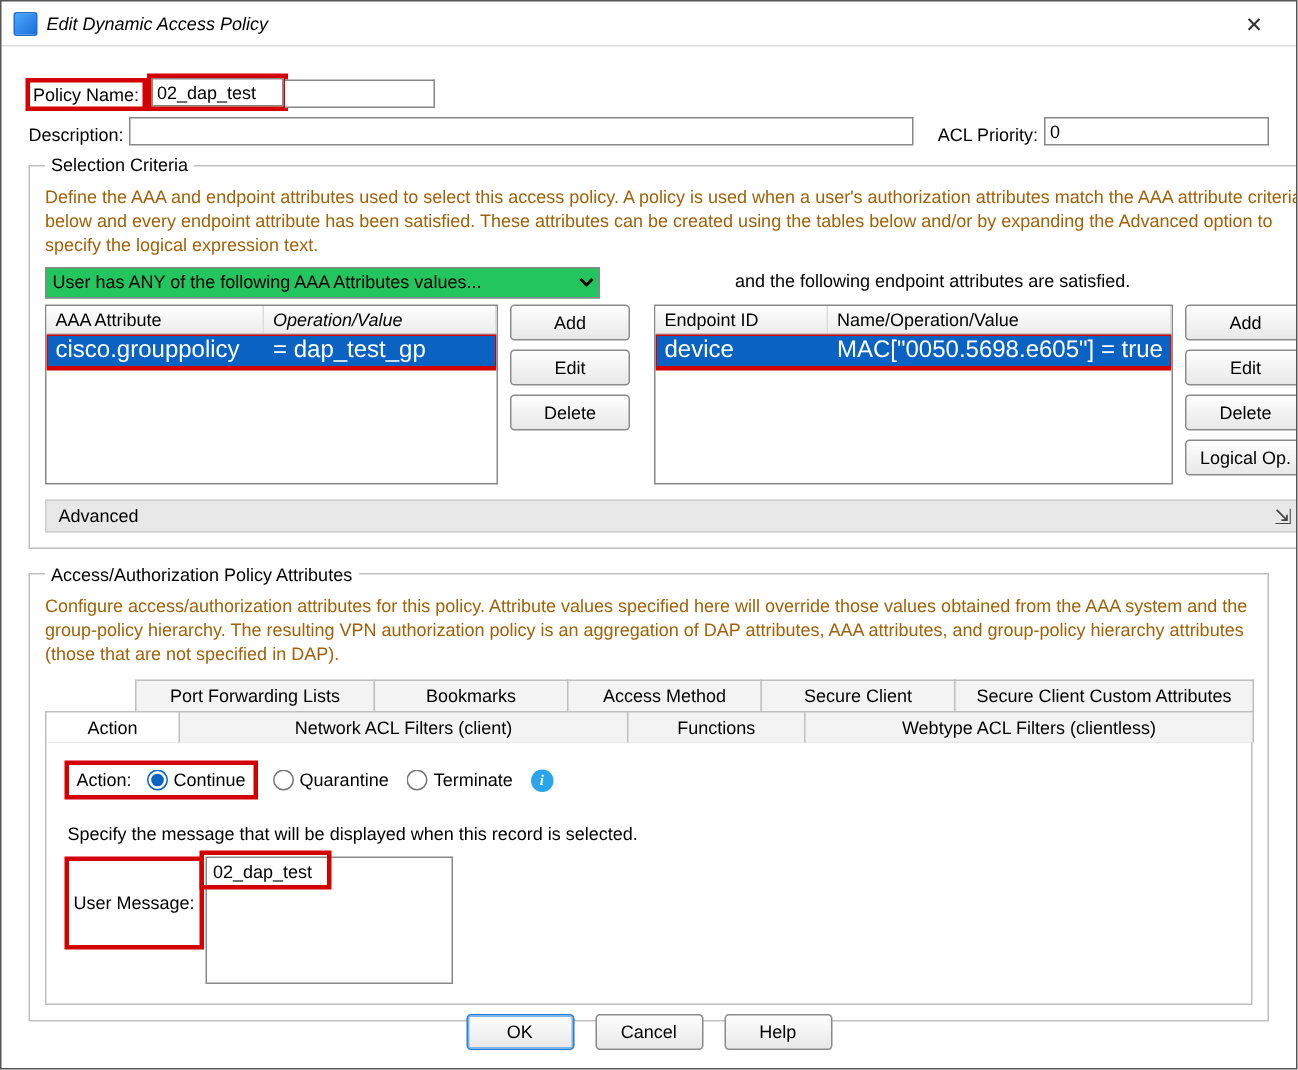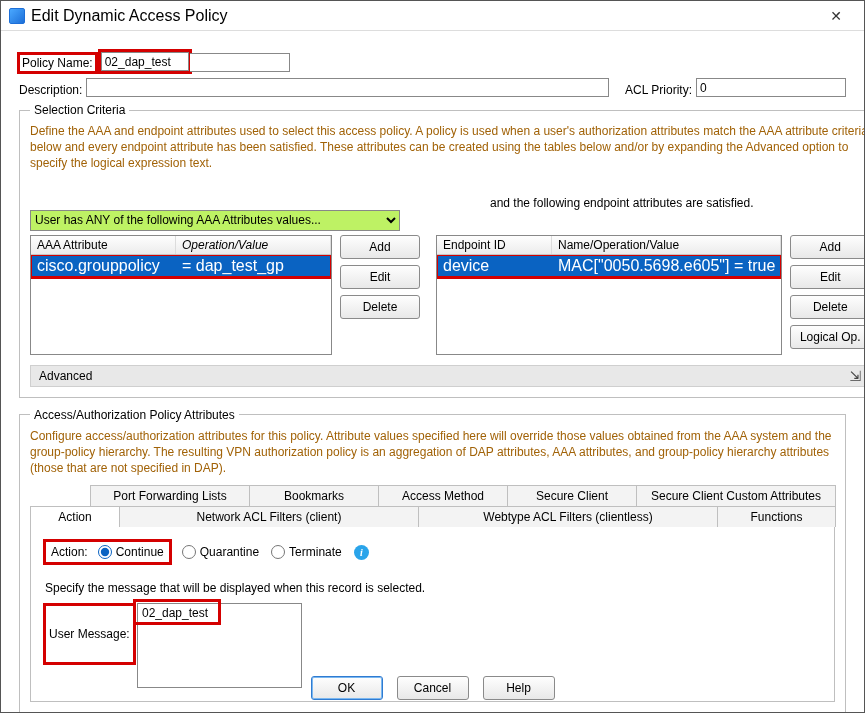--- a/index.html
+++ b/index.html
@@ -24,21 +24,21 @@
     border-bottom: 1px solid #ddd;
   }
   .titlebar .appicon {
     width:16px; height:16px;
     background: linear-gradient(135deg,#4aa8ff,#1d6fd8);
     border:1px solid #1d6fd8;
     display:inline-block;
     margin-right:6px;
     border-radius:2px;
   }
-  .titlebar .title { font-size:16px; }
+  .titlebar .title { font-size:12px;font-style:italic; }
   .titlebar .winclose {
     margin-left:auto;
     width:40px; height:26px;
     display:flex; align-items:center; justify-content:center;
     font-size:14px; color:#333;
   }
 
   .content { padding: 20px 18px 8px 18px; }
 
   .row { display:flex; align-items:flex-end; margin-bottom:6px; }
@@ -54,21 +54,21 @@
   fieldset {
     border:1px solid #bfbfbf;
     margin:6px 0 10px 0;
     padding:6px 10px 10px 10px;
   }
   legend { padding:0 4px; }
 
   .desc { color:#a16207; line-height:1.35; margin-bottom:6px; }
 
   select.combo {
-    font:inherit; height:21px; border:1px solid #888; background:#bef264;margin-top:32px;
+    font:inherit; height:21px; border:1px solid #888; background:#22c55e;
   }
 
   .two-col { display:flex; gap:16px; align-items:flex-start; margin-top:4px;}
   .leftcol { flex:0 0 390px; display:flex; gap:8px; }
   .rightcol { flex:1; display:flex; gap:8px; }
 
   .listbox {
     border:1px solid #888; background:#fff; height:120px; flex:1;
     display:flex; flex-direction:column; overflow:hidden;
   }
@@ -239,22 +239,22 @@
         <div class="tab" style="flex:0 0 160px;">Port Forwarding Lists</div>
         <div class="tab" style="flex:0 0 130px;">Bookmarks</div>
         <div class="tab" style="flex:0 0 130px;">Access Method</div>
         <div class="tab" style="flex:0 0 130px;">Secure Client</div>
         <div class="tab" style="flex:1;">Secure Client Custom Attributes</div>
       </div>
 
       <div class="tabrow">
         <div class="tab active" style="flex:0 0 90px;">Action</div>
         <div class="tab" style="flex:0 0 300px;">Network ACL Filters (client)</div>
+        <div class="tab" style="flex:1;">Functions</div>
         <div class="tab" style="flex:0 0 300px;">Webtype ACL Filters (clientless)</div>
-        <div class="tab" style="flex:1;">Functions</div>
       </div>
 
       <div class="tabpanel">
         <div class="radios">
           <span class="hl" style="padding:4px 6px; display:inline-flex; align-items:center; gap:10px;">
             <span>Action:</span>
             <label class="radio">
               <input type="radio" name="act" checked="" style="">
               <span>Continue</span>
             </label>

